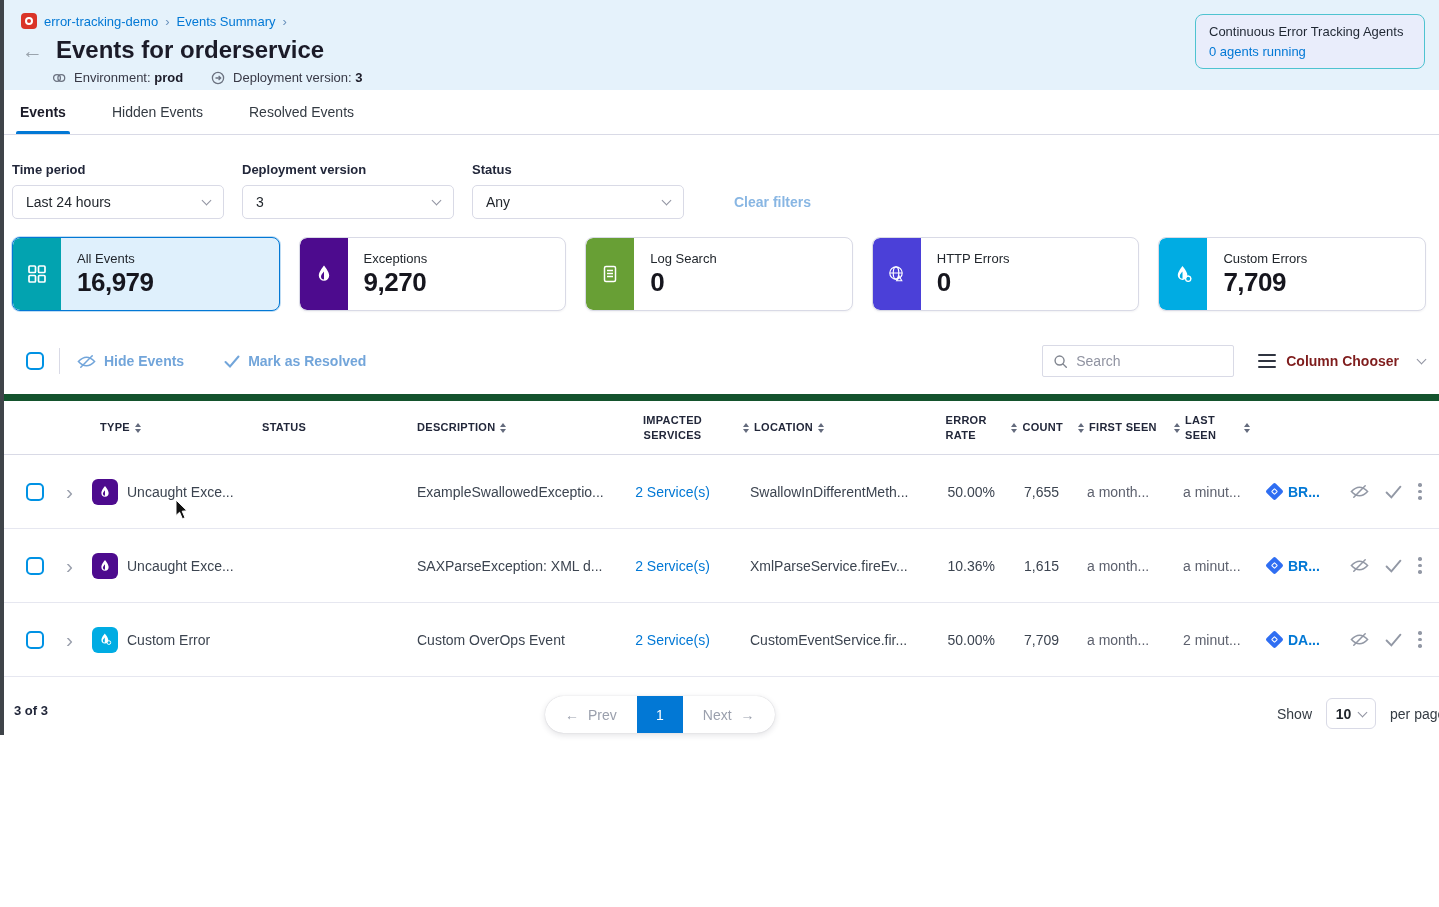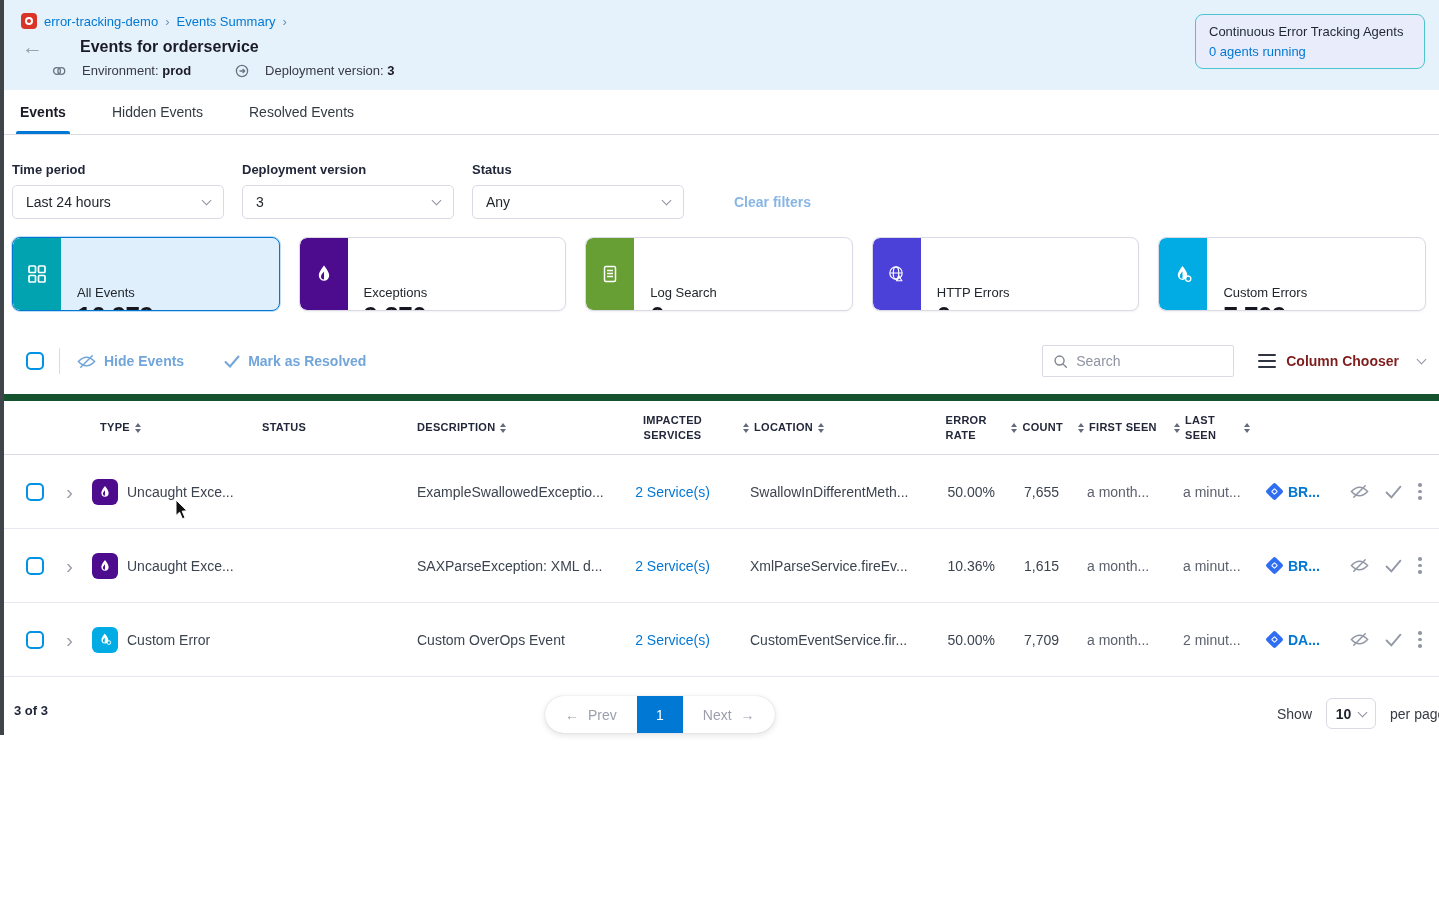--- a/index.html
+++ b/index.html
@@ -9,22 +9,22 @@
   .left-strip { position:absolute; left:0; top:0; width:4px; height:735px; background:#3f4449; z-index:5; }
 
   
   .header { height:90px; background:#e5f2fb; position:relative; padding-top:13px; }
   .breadcrumb { display:flex; align-items:center; gap:7px; margin-left:21px; font-size:13px; color:#0278d5; }
   .crumb-icon { width:16px; height:16px; background:#da3428; border-radius:4px; display:flex; align-items:center; justify-content:center; }
   .crumb-icon span { width:8px; height:8px; border:2px solid #fff; border-radius:50%; display:block; }
   .crumb-sep { color:#6992bd; font-size:13px; }
   .title-row { display:flex; align-items:center; gap:13px; margin:7px 0 0 22px; }
   .back-arrow { color:#9aa4ad; font-size:21px; line-height:1; cursor:pointer; }
-  .page-title { font-size:16px; font-weight:bold; color:#1b1b28;margin-left:24px; }
-  .meta-row { display:flex; align-items:center; gap:16px; margin:6px 0 0 52px; font-size:13px; color:#383946; }
+  .page-title { font-size:24px; font-weight:bold; color:#1b1b28; }
+  .meta-row { display:flex; align-items:center; gap:8px; margin:6px 0 0 52px; font-size:13px; color:#383946; }
   .meta-row b { color:#1b1b28; }
   .meta-ico { color:#6b7280; display:inline-flex; }
   .meta-gap { width:12px; }
   .agents-card { position:absolute; top:14px; right:14px; width:230px; background:#e9edfb; border:1px solid #4ec3d0; border-radius:8px; padding:9px 13px; }
   .agents-title { font-size:13px; color:#1f2733; }
   .agents-link { font-size:13px; color:#0278d5; margin-top:5px; cursor:pointer; }
 
   
   .tabbar { height:45px; display:flex; align-items:stretch; border-bottom:1px solid #d9dae6; padding-left:18px; background:#fff; }
   .tab { display:flex; align-items:center; padding:0 2px; margin-right:42px; font-size:14px; color:#343b43; position:relative; cursor:pointer; }
@@ -39,21 +39,21 @@
   .chev { width:7px; height:7px; border-left:1.5px solid #9093a1; border-bottom:1.5px solid #9093a1; transform:rotate(-45deg); margin-top:-3px; }
   .clear-filters { font-size:14px; font-weight:bold; color:#88b6e3; margin:0 0 9px 32px; cursor:pointer; }
 
   
   .cards { display:flex; gap:19px; padding:18px 13px 0 12px; }
   .card { flex:1; height:74px; background:#fff; border:1px solid #d9dae6; border-radius:8px; display:flex; overflow:hidden; box-shadow:0 1px 2px rgba(40,41,61,.06); cursor:pointer; }
   .card.selected { background:#dff0fc; border:1.5px solid #0278d5; box-shadow:0 0 0 1px rgba(2,120,213,.25); }
   .card-icon { width:48px; flex:0 0 48px; display:flex; align-items:center; justify-content:center; border-radius:7px 0 0 7px; }
   .ci-teal { background:#02a3b0; } .ci-purple { background:#4d0b8e; } .ci-green { background:#689f35; }
   .ci-indigo { background:#4b40d8; } .ci-cyan { background:#00ace3; }
-  .card-body { padding:13px 0 0 16px;margin-top:34px; }
+  .card-body { padding:13px 0 0 16px; }
   .card-label { font-size:13px; color:#22272d; }
   .card-value { font-size:26px; font-weight:bold; color:#16161e; margin-top:1px; letter-spacing:-0.5px; }
 
   
   .toolbar { display:flex; align-items:center; margin-top:30px; height:40px; padding:0 14px 0 26px; }
   .cbx { width:18px; height:18px; border:2px solid #0092e4; border-radius:5px; background:#fff; cursor:pointer; flex:0 0 18px; }
   .tool-div { width:1px; height:26px; background:#d9dae6; margin:0 17px 0 15px; }
   .tool-link { display:flex; align-items:center; gap:8px; font-size:14px; font-weight:bold; color:#72a5da; margin-right:40px; cursor:pointer; }
   .spacer { flex:1; }
   .search { width:192px; height:32px; border:1px solid #d9dae6; border-radius:2px; background:#fff; display:flex; align-items:center; padding:0 10px; gap:8px; }

